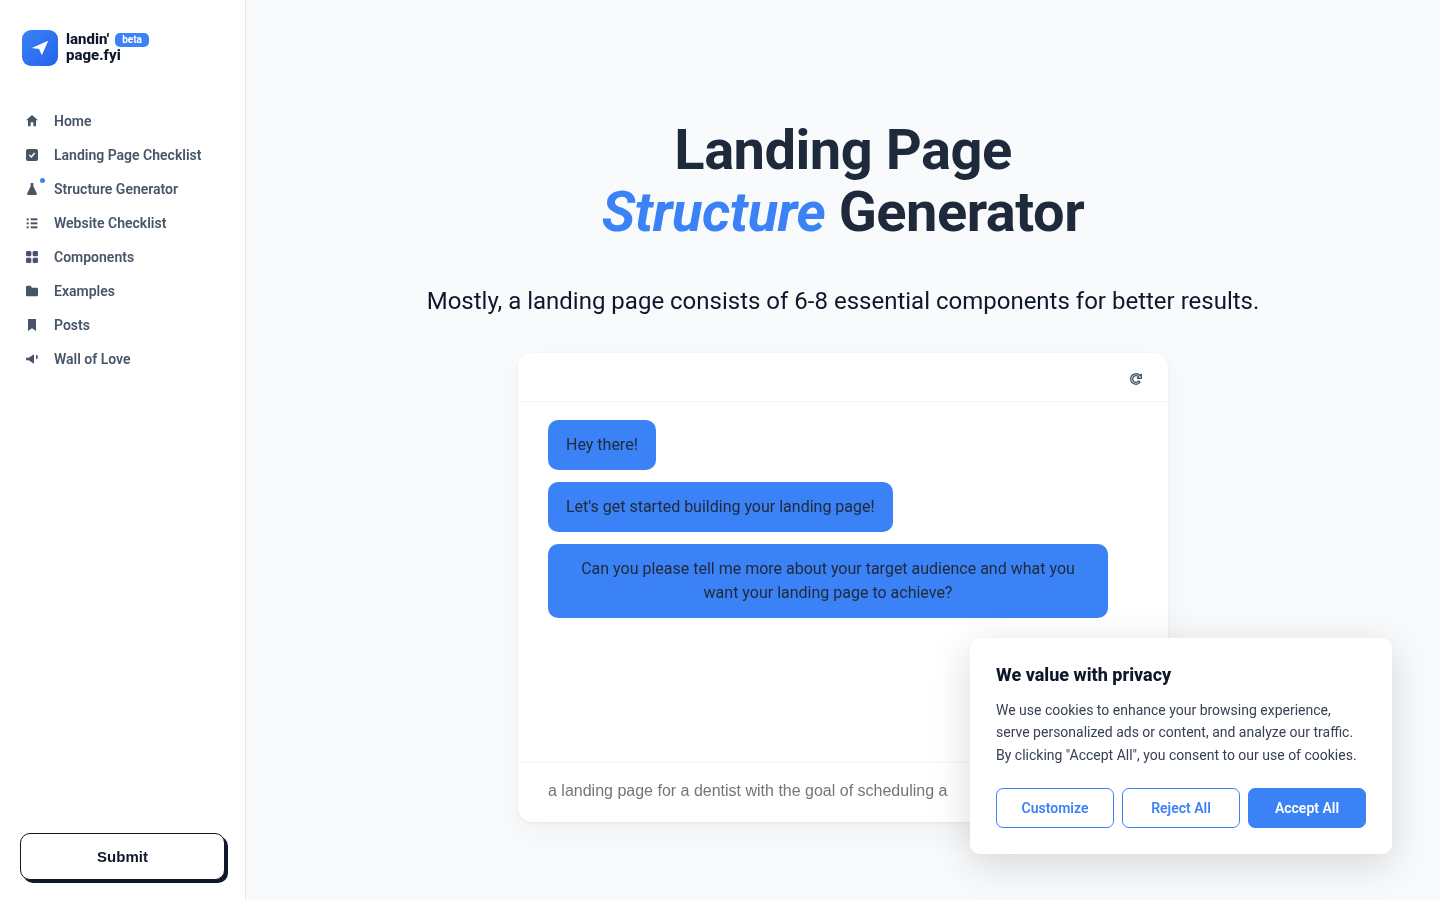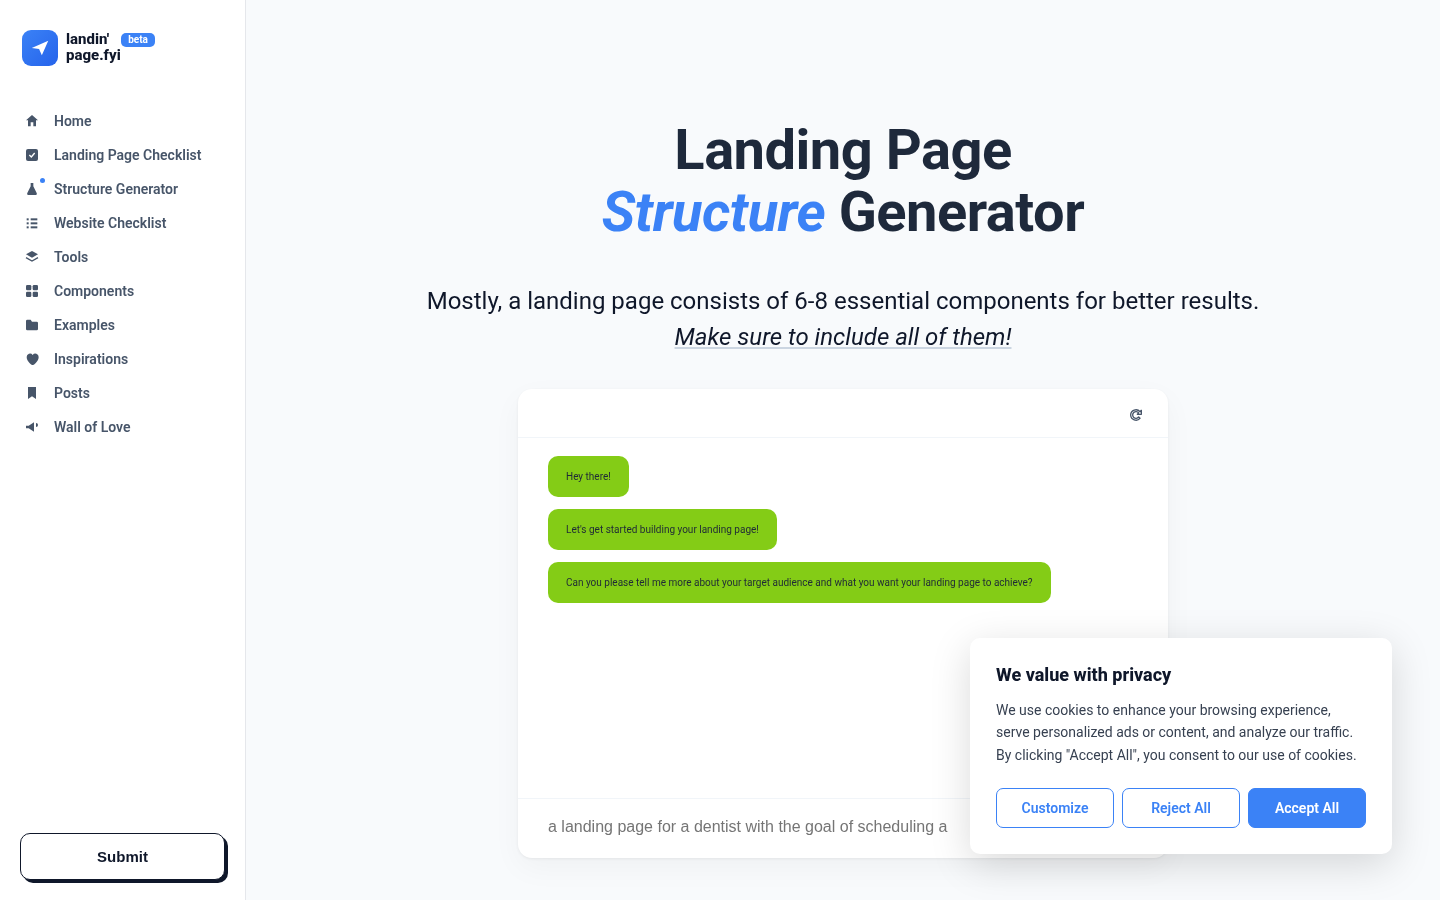--- a/index.html
+++ b/index.html
@@ -51,21 +51,21 @@
   align-items: center;
   gap: 4px;
 }
 .beta-badge {
   background: #3b82f6;
   color: #fff;
   font-size: 10px;
   font-weight: 700;
   padding: 2px 7px;
   border-radius: 5px;
-  margin-left: 8px;
+  margin-left: 2px;
 }
 .nav {
   padding: 18px 10px 0;
   flex: 1;
 }
 .nav-item {
   display: flex;
   align-items: center;
   gap: 14px;
   padding: 9px 14px;
@@ -163,25 +163,25 @@
   align-items: center;
   justify-content: center;
 }
 .refresh-btn svg { width: 16px; height: 16px; stroke: #475569; fill: none; stroke-width: 2;}
 .chat-body {
   padding: 18px 30px;
   min-height: 360px;
 }
 .msg {
   display: inline-block;
-  background: #84cc16;
+  background: #3b82f6;
   color: #1f2937;
   padding: 13px 18px;
   border-radius: 10px;
-  font-size: 10px;
+  font-size: 16px;
   margin-bottom: 12px;
   max-width: 560px;
   line-height: 1.5;
 }
 .msg-wrap { display: flex; }
 .chat-input-wrap {
   border-top: 1px solid #f1f5f9;
   padding: 18px 30px 22px;
 }
 .chat-input {
@@ -295,52 +295,35 @@
             <rect x="10" y="11" width="10" height="3"></rect>
             <rect x="4" y="17" width="3" height="3"></rect>
             <rect x="10" y="17" width="10" height="3"></rect>
           </svg>
         </span>
       <span>Website Checklist</span>
     </div>
     <div class="nav-item">
       <span class="nav-icon">
           <svg viewBox="0 0 24 24">
-            <path d="M12 3l9 5-9 5-9-5 9-5z"></path>
-            <path d="M3 13l9 5 9-5" fill="none" stroke="#475569" stroke-width="2"></path>
-          </svg>
-        </span>
-      <span>Tools</span>
-    </div>
-    <div class="nav-item">
-      <span class="nav-icon">
-          <svg viewBox="0 0 24 24">
             <rect x="3" y="3" width="8" height="8" rx="2"></rect>
             <rect x="13" y="3" width="8" height="8" rx="2"></rect>
             <rect x="3" y="13" width="8" height="8" rx="2"></rect>
             <rect x="13" y="13" width="8" height="8" rx="2"></rect>
           </svg>
         </span>
       <span>Components</span>
     </div>
     <div class="nav-item">
       <span class="nav-icon">
           <svg viewBox="0 0 24 24">
             <path d="M3 6a2 2 0 012-2h5l2 3h7a2 2 0 012 2v9a2 2 0 01-2 2H5a2 2 0 01-2-2V6z"></path>
           </svg>
         </span>
       <span>Examples</span>
-    </div>
-    <div class="nav-item">
-      <span class="nav-icon">
-          <svg viewBox="0 0 24 24">
-            <path d="M12 21s-8-5-8-12a5 5 0 019-3 5 5 0 019 3c0 7-8 12-8 12z"></path>
-          </svg>
-        </span>
-      <span>Inspirations</span>
     </div>
     <div class="nav-item">
       <span class="nav-icon">
           <svg viewBox="0 0 24 24">
             <path d="M6 3h12v18l-6-4-6 4V3z"></path>
           </svg>
         </span>
       <span>Posts</span>
     </div>
     <div class="nav-item">
@@ -359,21 +342,20 @@
 </aside>
 
 <main class="main">
   <div class="hero">
     <h1 class="title">
       <span>Landing Page</span><br>
       <span class="title-em">Structure</span><span> Generator</span>
     </h1>
     <p class="subtitle">
       <span>Mostly, a landing page consists of 6-8 essential components for better results.</span><br>
-      <span class="subtitle-em">Make sure to include all of them!</span>
     </p>
 
     <div class="chat-box">
       <div class="chat-header">
         <div class="refresh-btn">
           <svg viewBox="0 0 24 24">
               <path d="M4 12a8 8 0 0114-5l2-2v6h-6l2-2a5 5 0 100 6l2 2a8 8 0 01-14-5z" stroke-linecap="round" stroke-linejoin="round"></path>
             </svg>
         </div>
       </div>

